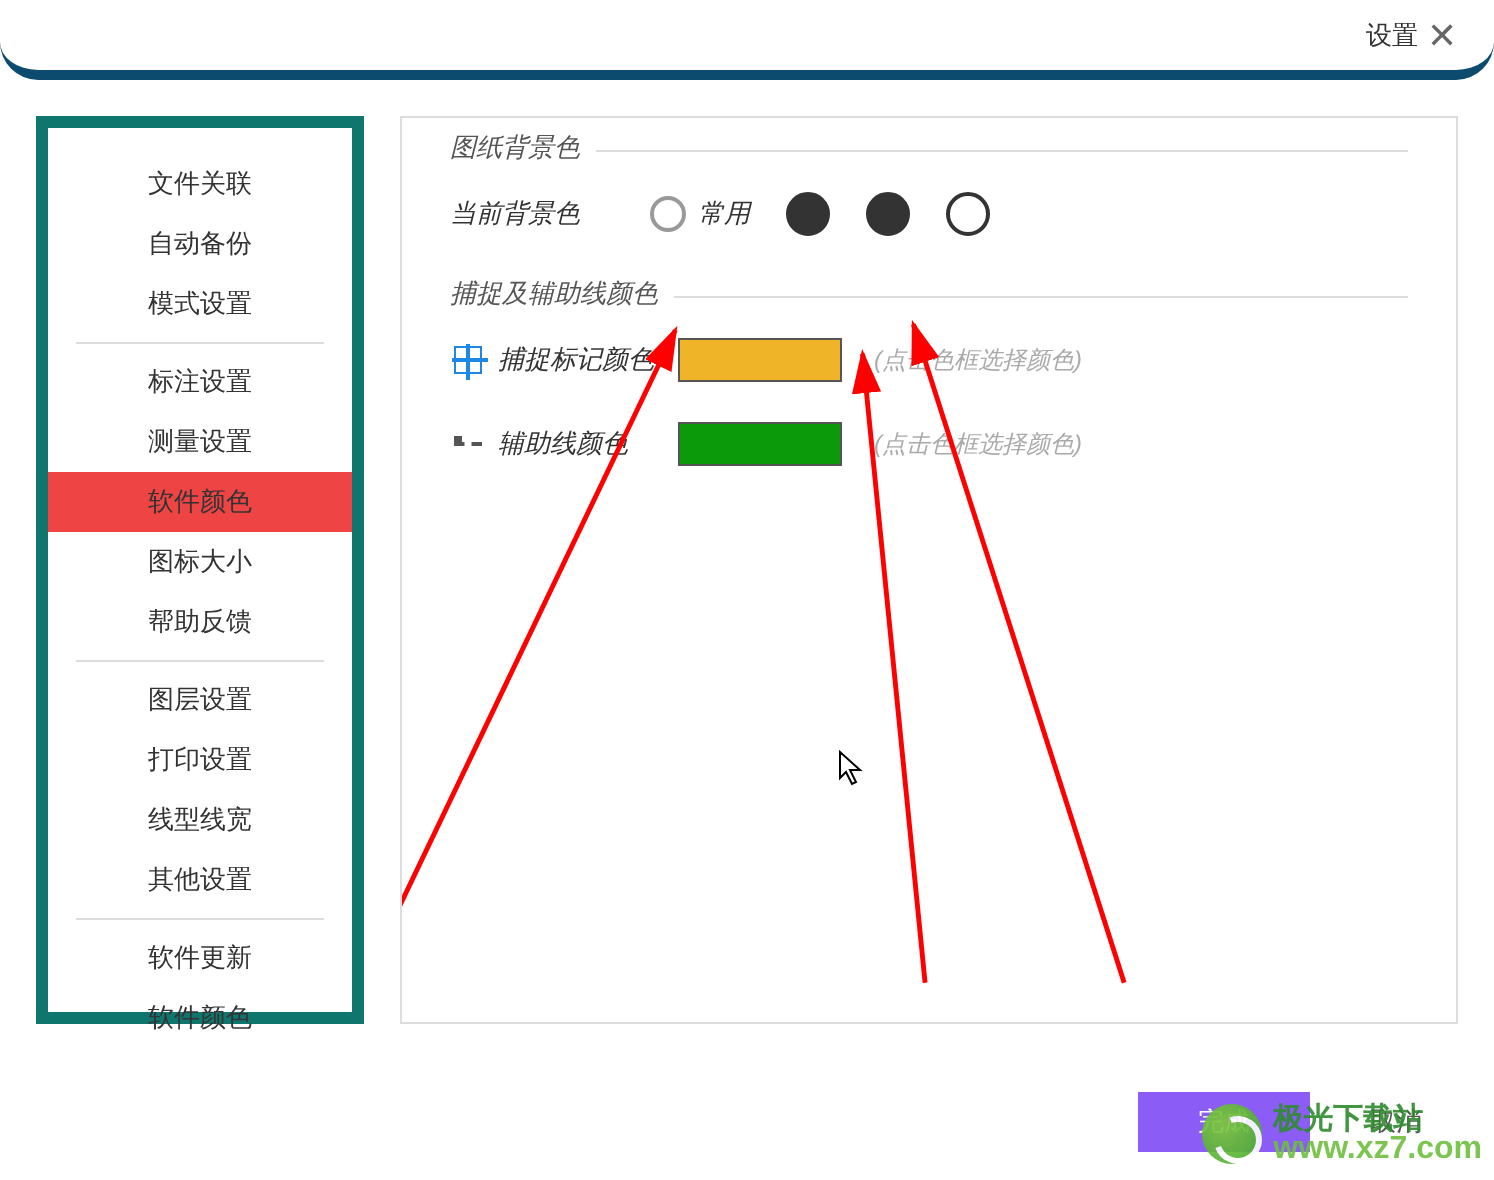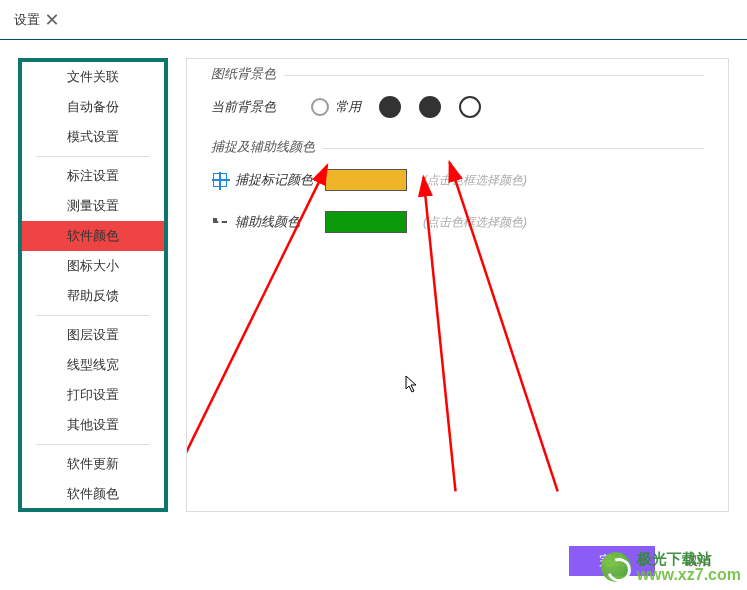--- a/index.html
+++ b/index.html
@@ -1,21 +1,21 @@
 <!DOCTYPE html>
 <html><head>
 <meta charset="utf-8">
 <style>
   * { box-sizing: border-box; margin: 0; padding: 0; font-family: "Microsoft YaHei", sans-serif; }
   body { width: 747px; height: 590px; background: #fff; position: relative; overflow: hidden; }
-  .titlebar { height: 40px; display: flex; align-items: center; padding: 0 14px; border-bottom: 1px solid #0c4a6e; justify-content: flex-start; }
+  .titlebar { height: 40px; display: flex; align-items: center; padding: 0 14px; border-bottom: 5px solid #0c4a6e; justify-content: flex-end; border-radius: 19px; }
   .titlebar .title { font-size: 13px; color: #333; }
   .close-x { font-size: 18px; color: #666; cursor: pointer; width: 24px; text-align: center; }
   .main { display: flex; padding: 18px; gap: 18px; height: 490px; }
-  .sidebar { width: 150px; border: 4px solid #0f766e; background: #fff; padding-top: 0; }
+  .sidebar { width: 164px; border: 6px solid #0f766e; background: #fff; padding-top: 13px; }
   .sidebar hr { border: none; border-top: 1px solid #ddd; margin: 4px 14px; }
   .side-item { height: 30px; line-height: 30px; text-align: center; font-size: 13px; color: #333; cursor: pointer; }
   .side-item.sel { background: #ef4444; }
   .content { flex: 1; border: 1px solid #ddd; padding: 16px 24px; position: relative; font-style: italic; }
   .group { border: 0; position: relative; margin-bottom: 24px; }
   .group-border { position: relative; }
   .group-line { border-top: 1px solid #ddd; }
   .group-title { position: absolute; top: -10px; left: 0; background: #fff; padding: 0 8px 0 0; font-size: 13px; color: #555; }
   .row { display: flex; align-items: center; margin-top: 20px; }
   .label { font-size: 13px; color: #333; width: 80px; }
@@ -58,22 +58,22 @@
     <div class="side-item">自动备份</div>
     <div class="side-item">模式设置</div>
     <hr>
     <div class="side-item">标注设置</div>
     <div class="side-item">测量设置</div>
     <div class="side-item sel">软件颜色</div>
     <div class="side-item">图标大小</div>
     <div class="side-item">帮助反馈</div>
     <hr>
     <div class="side-item">图层设置</div>
+    <div class="side-item">打印设置</div>
     <div class="side-item">线型线宽</div>
-    <div class="side-item">打印设置</div>
     <div class="side-item">其他设置</div>
     <hr>
     <div class="side-item">软件更新</div>
     <div class="side-item">软件颜色</div>
   </div>
 
   <div class="content">
     <div class="group">
       <div class="group-border">
         <div class="group-line"></div>

